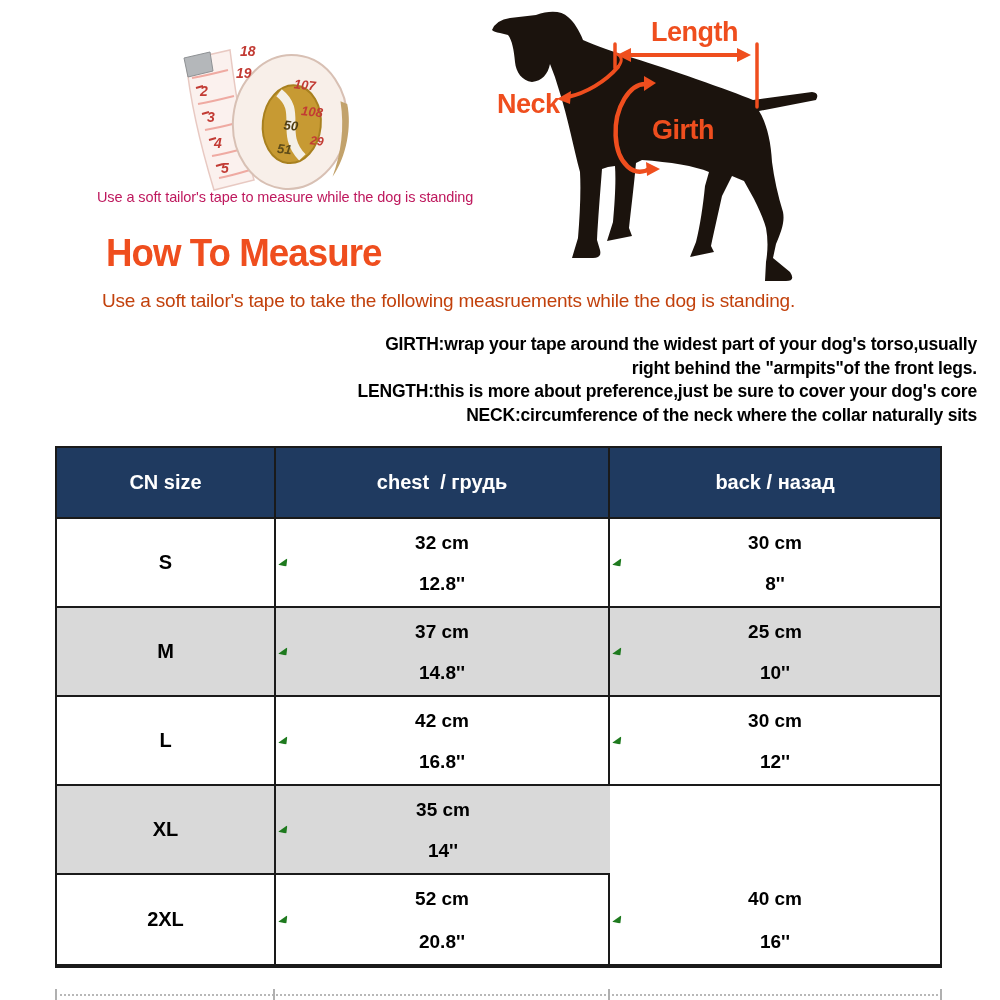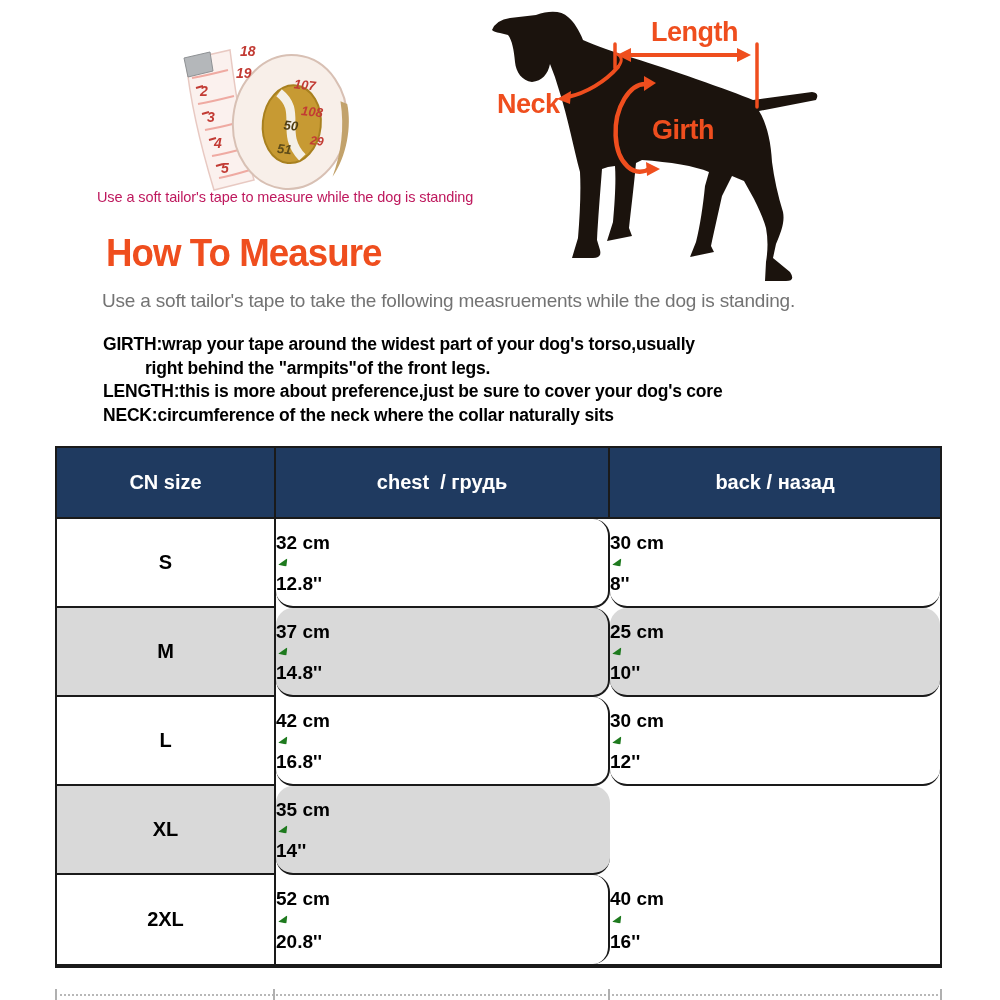--- a/index.html
+++ b/index.html
@@ -16,40 +16,40 @@
   .dog-svg{position:absolute;left:460px;top:0;width:540px;height:300px;}
   .dog-body{fill:var(--dog-black);}
   .orange-stroke{stroke:var(--accent-orange);fill:none;stroke-linecap:round;}
   .orange-fill{fill:var(--accent-orange);}
   .orange-label{font-family:"Liberation Sans",sans-serif;font-weight:900;font-size:27px;
                 fill:var(--accent-orange);letter-spacing:-0.5px;}
 
   
   .heading{position:absolute;left:106px;top:231px;font-size:39px;font-weight:900;
            color:var(--accent-orange);letter-spacing:-1px;transform:scaleX(.94);transform-origin:left;}
-  .intro{position:absolute;left:102px;top:290px;width:860px;font-size:19px;color:#737373;letter-spacing:-0.2px;}
-  .instructions{position:absolute;left:103px;top:333px;width:860px;font-size:17.5px;font-weight:bold;
-                line-height:23.5px;color:#000;letter-spacing:-0.2px;}
+  .intro{position:absolute;left:102px;top:290px;width:860px;font-size:19px;color:#c2410c;letter-spacing:-0.2px;}
+  .instructions{position:absolute;left:117px;top:333px;width:860px;font-size:17.5px;font-weight:bold;
+                line-height:23.5px;color:#000;letter-spacing:-0.2px;text-align:right;}
   .instr-indent{padding-left:42px;}
 
   
   .size-table{position:absolute;left:55px;top:446px;width:887px;
               border:2px solid var(--border-dark);border-bottom-width:4px;box-sizing:border-box;}
   .t-row{display:grid;grid-template-columns:219px 334px 1fr;}
   .t-row .cell{border-right:2px solid var(--border-dark);border-bottom:2px solid var(--border-dark);
                box-sizing:border-box;position:relative;}
   .t-row .cell:last-child{border-right:none;}
   .t-row:last-child .cell{border-bottom:none;}
   .t-head .cell{height:71px;background:var(--header-navy);color:#fff;display:flex;
                 align-items:center;justify-content:center;font-size:20px;font-weight:bold;white-space:pre;}
   .t-data .cell{height:89px;background:var(--row-white);}
   .t-data.alt .cell{background:var(--row-gray);}
   .size-cell{display:flex;align-items:center;justify-content:center;font-size:20px;font-weight:bold;}
-  .val-cell{display:flex;flex-direction:column;align-items:flex-start;justify-content:space-between;
-            padding:13px 0 11px 0;font-size:19px;font-weight:bold;border-radius:17px;}
+  .val-cell{display:flex;flex-direction:column;align-items:center;justify-content:space-between;
+            padding:13px 0 11px 0;font-size:19px;font-weight:bold;}
   .green-mark{position:absolute;left:2px;top:50%;transform:translateY(-50%) rotate(-8deg);
               width:10px;height:8px;background:var(--green-mark);
               clip-path:polygon(0 62%,100% 0,78% 100%);}
   
   .ghost-line{position:absolute;left:55px;top:994px;width:887px;border-top:2px dotted #b8b8b8;}
   .ghost-stub{position:absolute;top:989px;width:2px;height:11px;background:#b0b0b0;}
 </style>
 </head>
 <body>
 

